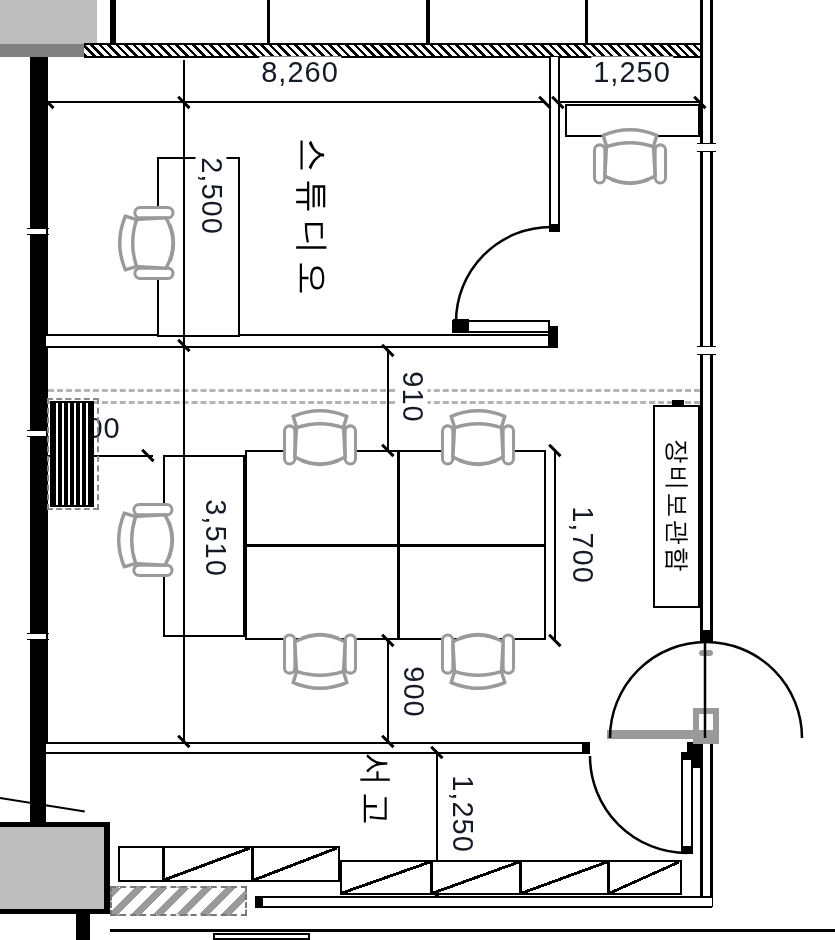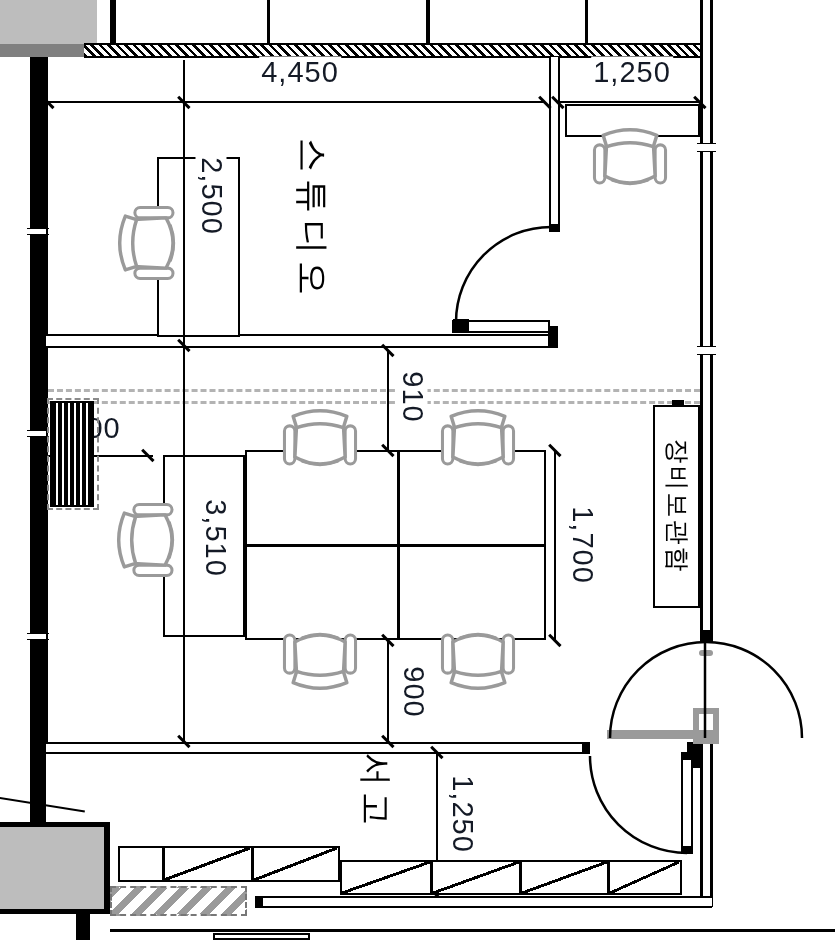--- a/index.html
+++ b/index.html
@@ -104,21 +104,21 @@
   <div class="tick" style="left:380px;top:349px;"></div>
   <div class="tick" style="left:380px;top:449px;"></div>
   <div class="tick" style="left:380px;top:639px;"></div>
   <div class="tick" style="left:380px;top:740px;"></div>
   <div class="tick" style="left:547px;top:449px;"></div>
   <div class="tick" style="left:547px;top:639px;"></div>
   <div class="tick" style="left:140px;top:454px;"></div>
   <div class="tick" style="left:429px;top:751px;"></div>
   <div class="tick" style="left:429px;top:894px;"></div>
 
-  <div class="dim hor" style="left:300px;top:72px;">4,450</div>
+  <div class="dim hor" style="left:300px;top:72px;">8,260</div>
   <div class="dim hor" style="left:632px;top:72px;">1,250</div>
   <div class="dim rot" style="left:211px;top:196px;">2,500</div>
   <div class="dim rot" style="left:412px;top:397px;">910</div>
   <div class="dim rot" style="left:215px;top:538px;">3,510</div>
   <div class="dim rot" style="left:582px;top:545px;">1,700</div>
   <div class="dim rot" style="left:413px;top:692px;">900</div>
   <div class="dim rot" style="left:462px;top:814px;">1,250</div>
 
   <div class="room rot" style="left:313px;top:220px;font-size:34px;letter-spacing:7px;">스튜디오</div>
   <div class="room rot" style="left:376px;top:792px;font-size:33px;letter-spacing:6px;">서고</div>

